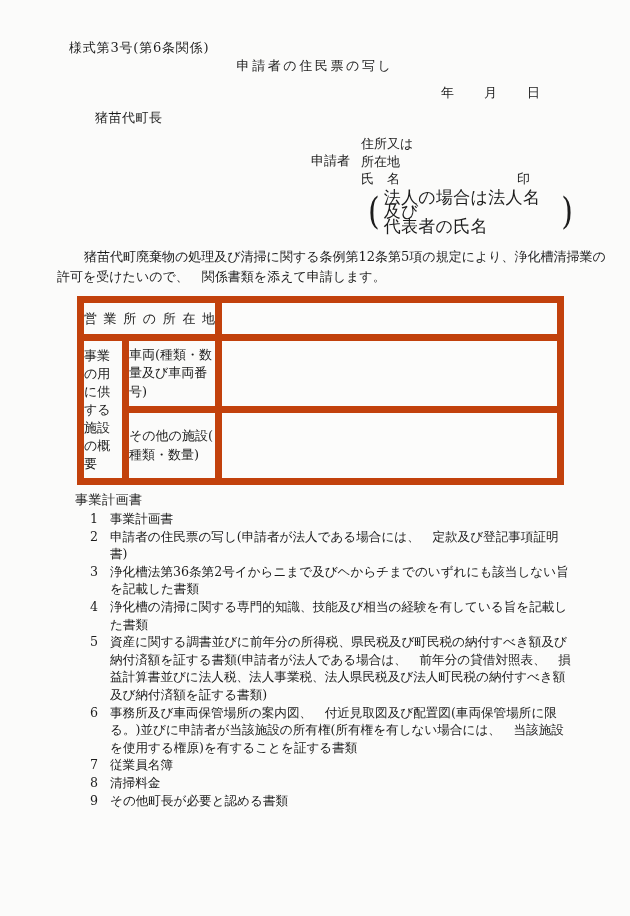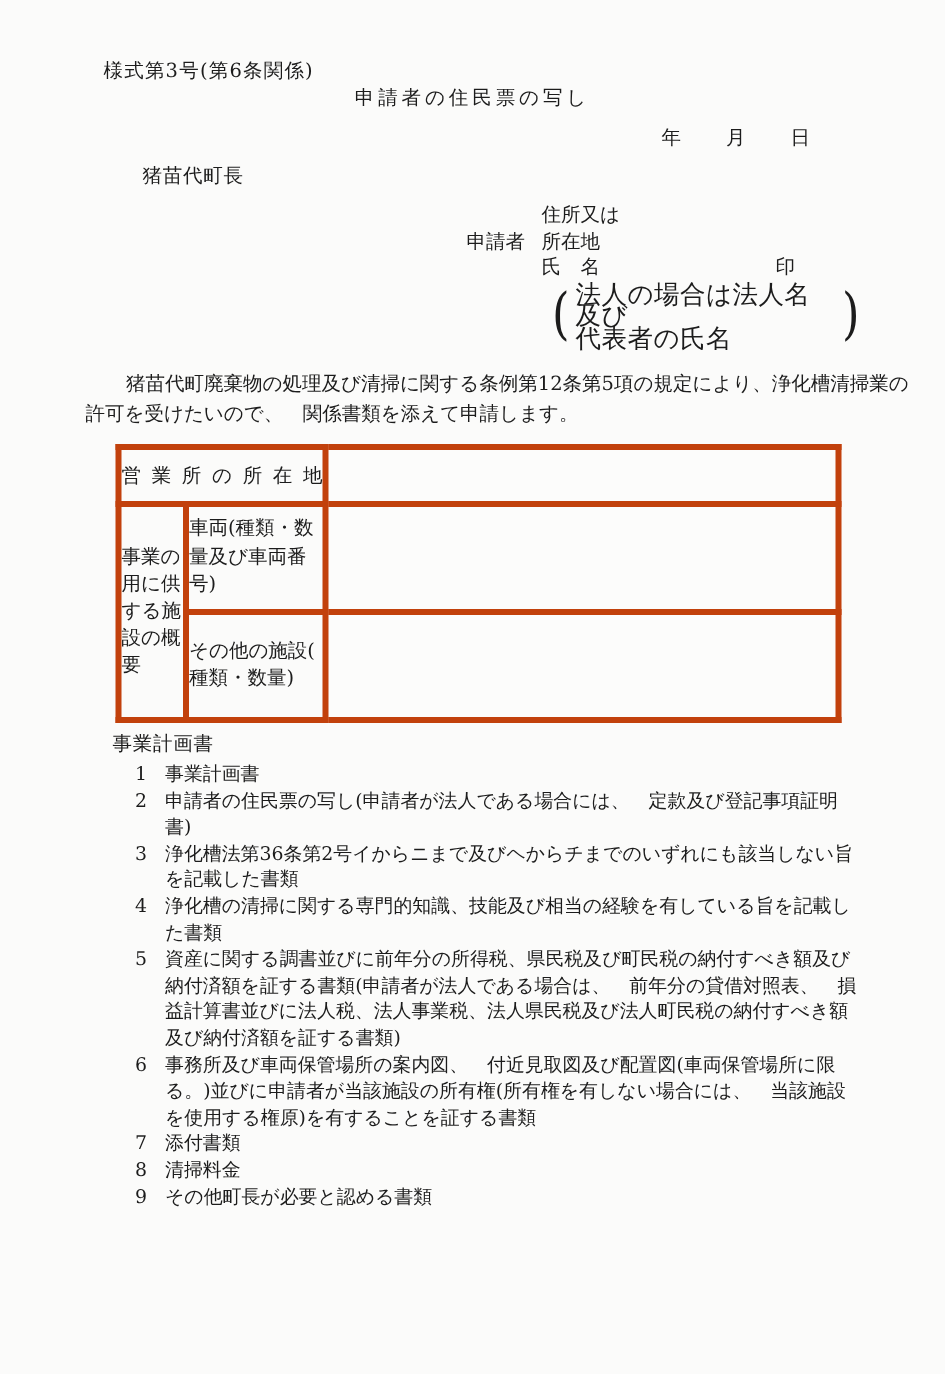--- a/index.html
+++ b/index.html
@@ -61,21 +61,21 @@
   .body-par { margin-top: 14px; line-height: 20px; letter-spacing: 0; }
   .body-par .l1 { text-indent: 27px; white-space: nowrap; }
 
   .form-table {
     margin: 9px 0 0 20px;
     border-collapse: collapse;
     table-layout: fixed;
     width: 480px;
   }
   .form-table td {
-    border: 4px solid #c2410c;
+    border: 7px solid #c2410c;
     vertical-align: middle;
     padding: 0;
   }
   .td-office {
     height: 38px;
     padding: 0 7px;
     text-align: justify;
     text-align-last: justify;
   }
   .td-group {
@@ -191,21 +191,21 @@
     <div class="att-item">
       <span class="att-no">5</span>
       <span class="att-txt">資産に関する調書並びに前年分の所得税、県民税及び町民税の納付すべき額及び納付済額を証する書類(申請者が法人である場合は、　前年分の貸借対照表、　損益計算書並びに法人税、法人事業税、法人県民税及び法人町民税の納付すべき額及び納付済額を証する書類)</span>
     </div>
     <div class="att-item">
       <span class="att-no">6</span>
       <span class="att-txt">事務所及び車両保管場所の案内図、　付近見取図及び配置図(車両保管場所に限る。)並びに申請者が当該施設の所有権(所有権を有しない場合には、　当該施設を使用する権原)を有することを証する書類</span>
     </div>
     <div class="att-item">
       <span class="att-no">7</span>
-      <span class="att-txt">添付書類</span>
+      <span class="att-txt">従業員名簿</span>
     </div>
     <div class="att-item">
       <span class="att-no">8</span>
       <span class="att-txt">清掃料金</span>
     </div>
     <div class="att-item">
       <span class="att-no">9</span>
       <span class="att-txt">その他町長が必要と認める書類</span>
     </div>
   </div>

